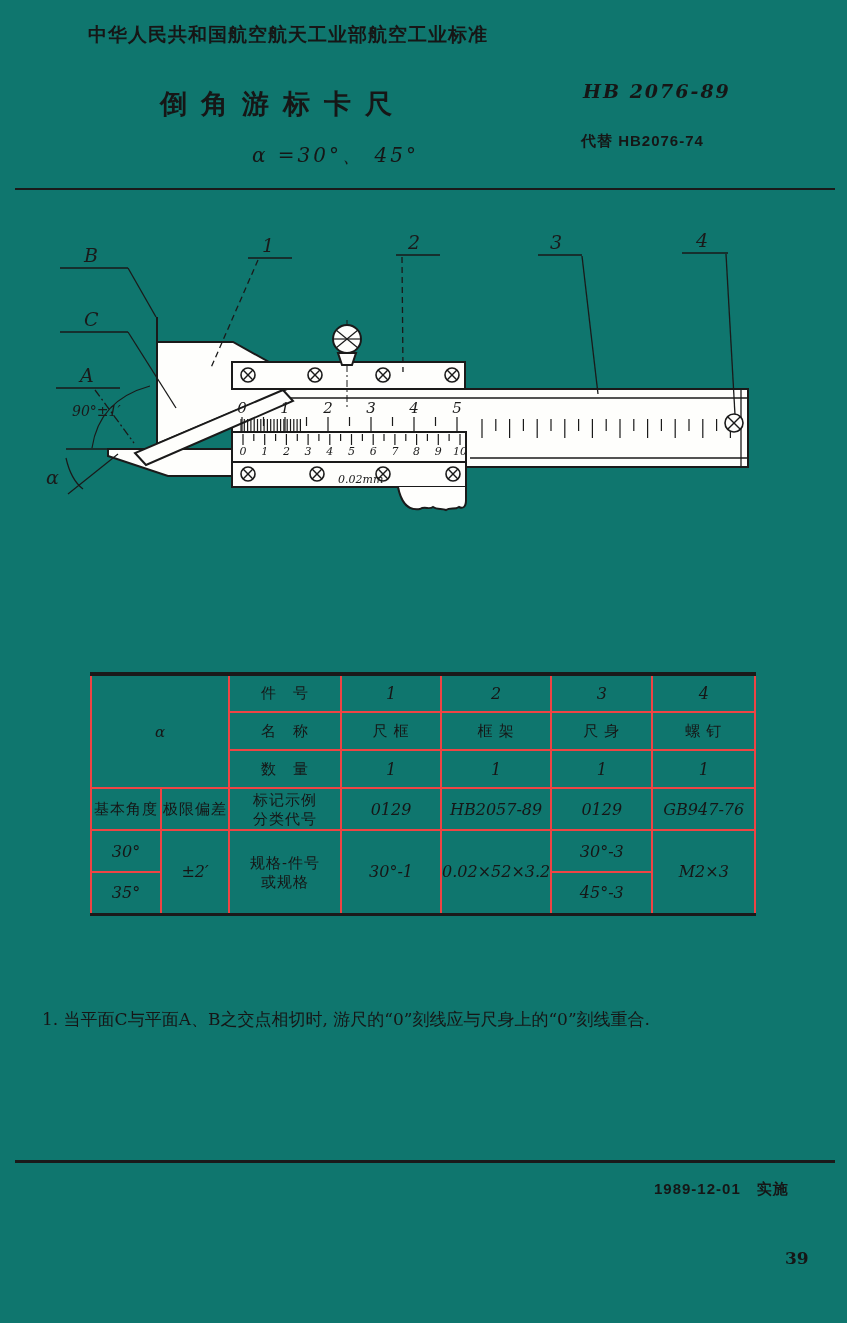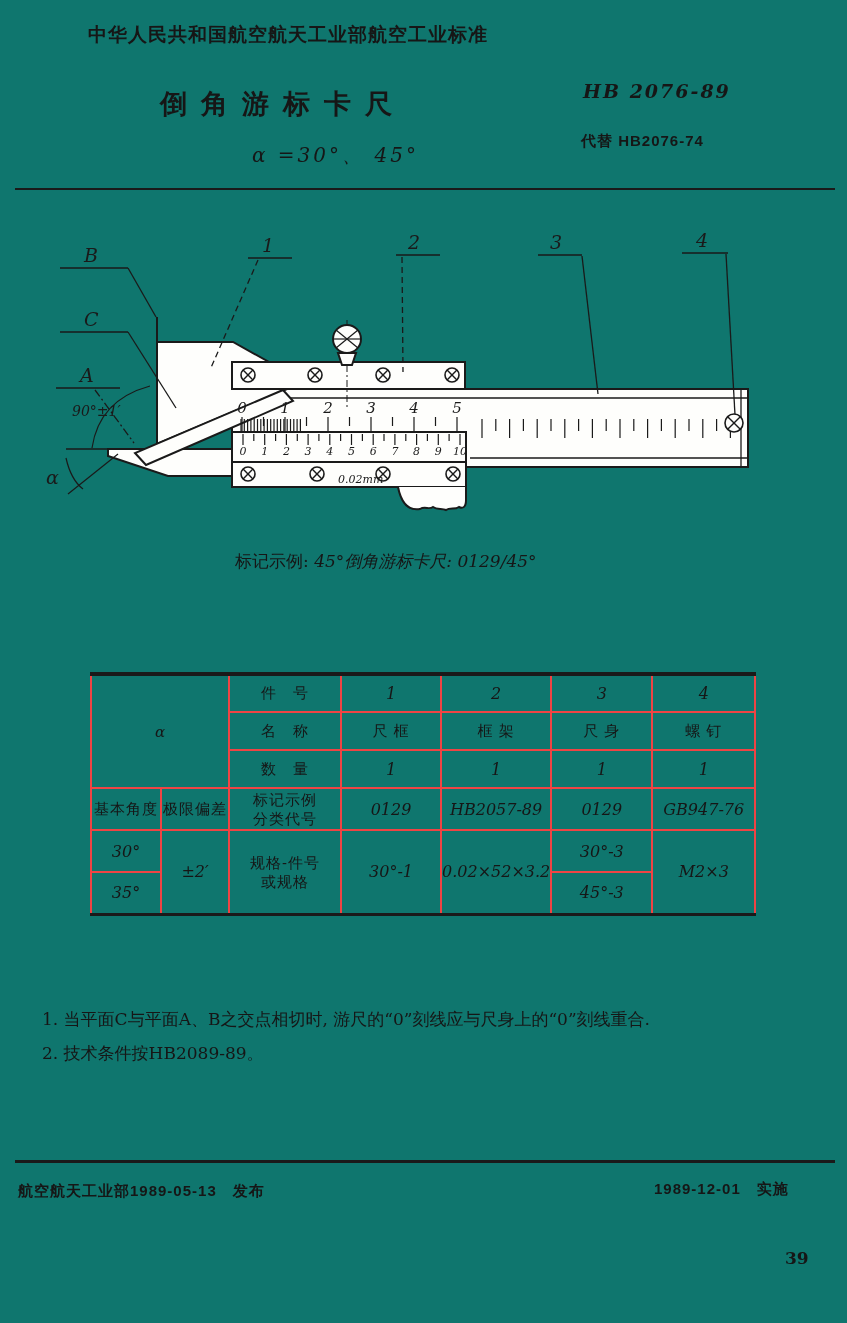--- a/index.html
+++ b/index.html
@@ -256,24 +256,20 @@
         <text x="373.2" y="233" text-anchor="middle" style="font-size:11px">6</text>
         <text x="394.9" y="233" text-anchor="middle" style="font-size:11px">7</text>
         <text x="416.6" y="233" text-anchor="middle" style="font-size:11px">8</text>
         <text x="438.3" y="233" text-anchor="middle" style="font-size:11px">9</text>
         <text x="460.0" y="233" text-anchor="middle" style="font-size:11px">10</text>
       </g>
     <text x="338" y="261" style="font-size:11px">0.02mm</text>
   </svg>
 
   <div class="abs class-block">
-    <div>
-      <span>标记示例:</span>
-      <span class="val">45°倒角游标卡尺: 0129/45°</span>
-    </div>
   </div>
 
   <table class="spec-table">
     <colgroup>
       <col style="width:70px">
         <col style="width:68px">
         <col style="width:112px">
       <col style="width:100px">
         <col style="width:103px">
         <col style="width:101px">
@@ -328,20 +324,18 @@
     </tr>
     <tr class="r-mid">
       <td class="num">35°</td>
       <td class="num">45°-3</td>
     </tr>
   </tbody>
     </table>
 
   <div class="abs notes">
     <div>1. 当平面C与平面A、B之交点相切时, 游尺的“0”刻线应与尺身上的“0”刻线重合.</div>
-    <div>2. 技术条件按HB2089-89。</div>
   </div>
 
   <div class="abs footer-rule"></div>
-  <div class="abs footer-left print">航空航天工业部1989-05-13　发布</div>
   <div class="abs footer-right print">1989-12-01　实施</div>
   <div class="abs page-no">39</div>
 </div>
 
 </body></html>

